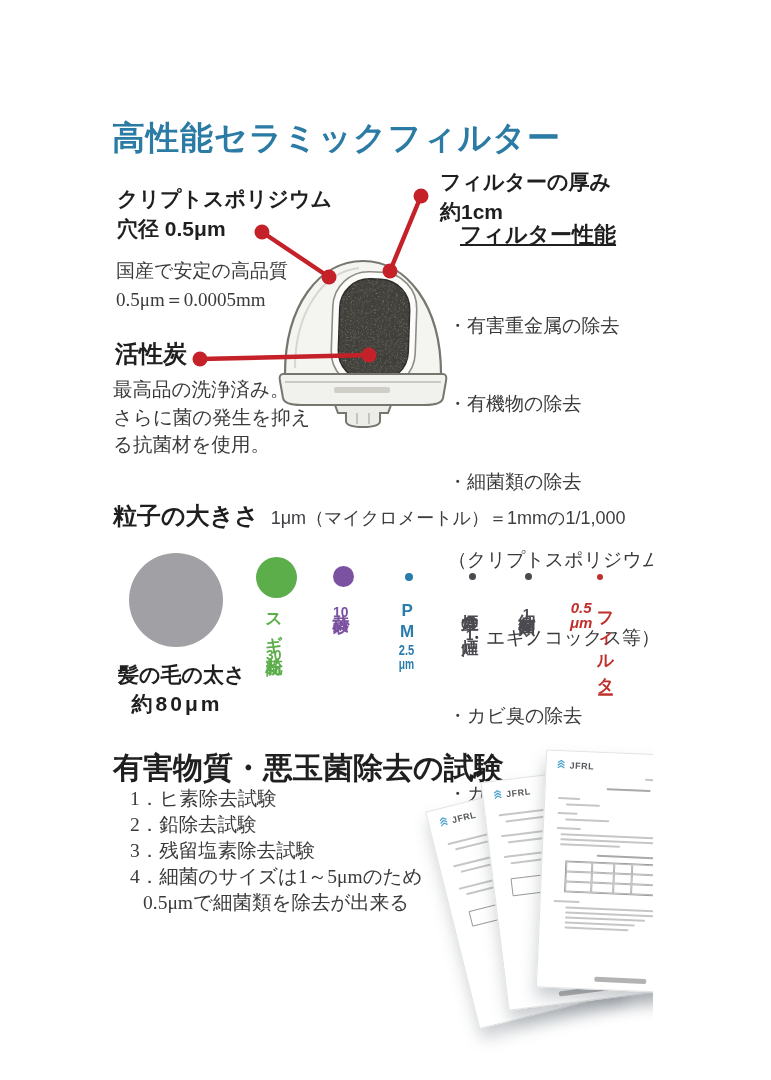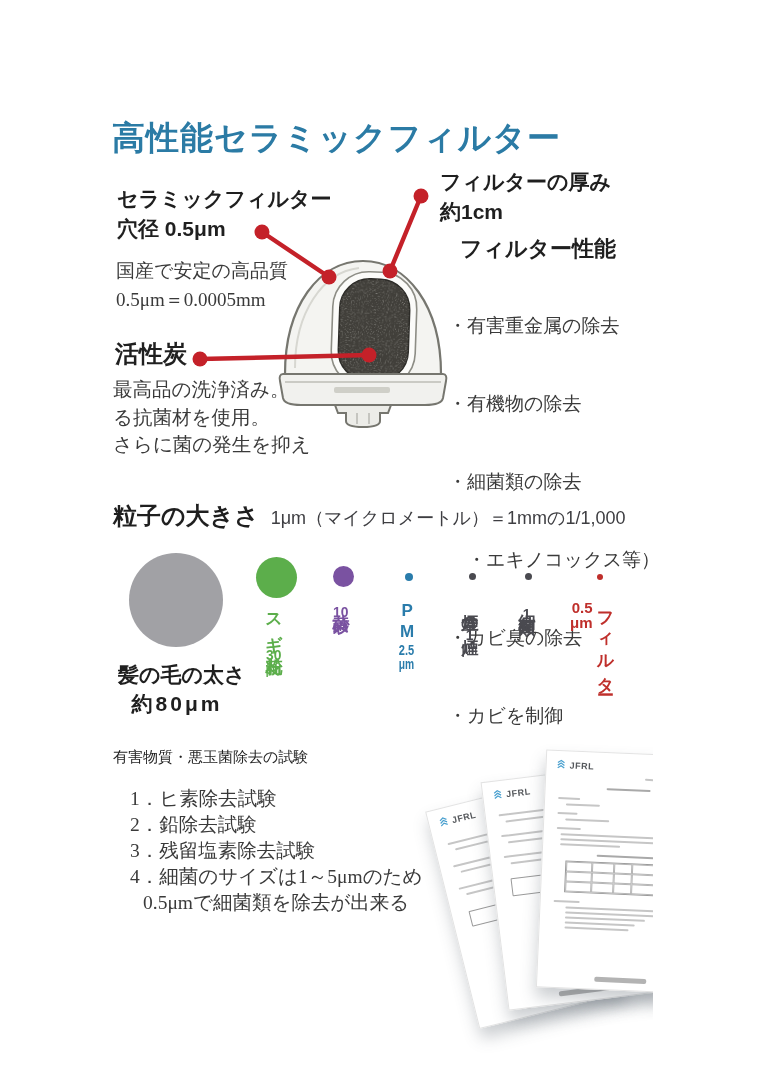--- a/index.html
+++ b/index.html
@@ -27,23 +27,23 @@
   .particle-sub{ font-size:18px; color:#3e3e42; }
   .circle { position:absolute; border-radius:50%; }
   .hair-label { text-align:center; font-weight:bold; font-size:21px; line-height:29px; white-space:nowrap; }
   .hair-label .sp { letter-spacing:3px; }
   .vcol {
     position:absolute; writing-mode:vertical-rl; text-orientation:upright;
     font-weight:bold; font-size:17px; line-height:1.15; letter-spacing:2px;
     white-space:nowrap;
   }
   .vcol .tcy { text-combine-upright:all; font-size:14px; letter-spacing:0; }
-  .numcol { font-weight:bold; font-size:15px; line-height:15px; text-align:right; }
-
-  .tests-h { font-weight:normal; font-size:15px;text-align:right; }
+  .numcol { font-weight:bold; font-size:15px; line-height:15px; text-align:center;font-style:italic; }
+
+  .tests-h { font-weight:bold; font-size:30px;text-align:right; }
   .tests-list { font-size:19.5px; line-height:26px; white-space:nowrap; }
   .tests-list .cont { margin-left:13px; }
   .tests-note { font-size:19px; }
 
   
   .doc-page {
     position:absolute; background:#ffffff; border:1px solid #e3e3e3;
     box-shadow:0 10px 16px rgba(70,80,90,.28);
   }
   .doc-inner { position:relative; width:100%; height:100%; padding:8px 9px; box-sizing:border-box; }
@@ -60,39 +60,39 @@
   .pgnum .bar { width:6px; }
 </style>
 </head>
 <body>
 
 <div class="canvas">
 
   <div class="abs page-title">高性能セラミックフィルター</div>
 
   <div class="abs callout" style="left:117px; top:184px;">
-    <div>セラミックフィルター</div>
+    <div>クリプトスポリジウム</div>
     <div>穴径 0.5μm</div>
   </div>
 
   <div class="abs callout" style="left:440px; top:167px;">
     <div>フィルターの厚み</div>
     <div>約1cm</div>
   </div>
 
   <div class="abs serif quality" style="left:116px; top:256px;">
     <div>国産で安定の高品質</div>
     <div>0.5μm＝0.0005mm</div>
   </div>
 
   <div class="abs carbon-h" style="left:115px; top:338px;">活性炭</div>
   <div class="abs serif carbon-b" style="left:113px; top:376px;">
     <div>最高品の洗浄済み。</div>
+    <div>さらに菌の発生を抑え</div>
     <div>る抗菌材を使用。</div>
-    <div>さらに菌の発生を抑え</div>
   </div>
 
   <svg class="abs" style="left:277px; top:252px;" width="172" height="178" viewBox="0 0 172 178">
     <defs>
       <filter id="speck" x="-5%" y="-5%" width="110%" height="110%">
         <feTurbulence type="fractalNoise" baseFrequency="0.75" numOctaves="2" result="n"></feTurbulence>
         <feColorMatrix in="n" type="matrix" values="0 0 0 0 0.72  0 0 0 0 0.72  0 0 0 0 0.68  0 0 0 1.6 -0.85" result="dots"></feColorMatrix>
         <feComposite in="dots" in2="SourceAlpha" operator="in"></feComposite>
       </filter>
     </defs>
@@ -122,25 +122,26 @@
       <circle cx="329" cy="277" r="7.5" stroke="none"></circle>
       <line x1="421" y1="196" x2="390" y2="271"></line>
       <circle cx="421" cy="196" r="7.5" stroke="none"></circle>
       <circle cx="390" cy="271" r="7.5" stroke="none"></circle>
       <line x1="200" y1="359" x2="369" y2="355"></line>
       <circle cx="200" cy="359" r="7.5" stroke="none"></circle>
       <circle cx="369" cy="355" r="7.5" stroke="none"></circle>
     </g>
   </svg>
 
-  <div class="abs perf-h" style="left:460px; top:234px;">フィルター性能</div>
+  <div class="abs perf-h" style="left:460px; top:220px;text-decoration:underline;">フィルター性能</div>
   <div class="abs serif perf-list" style="left:448px; top:261px;">
     <div>・有害重金属の除去</div>
     <div>・有機物の除去</div>
     <div>・細菌類の除去</div>
+    <div>（クリプトスポリジウム</div>
     <div>　・エキノコックス等）</div>
     <div>・カビ臭の除去</div>
     <div>・カビを制御</div>
   </div>
 
   <div class="abs" style="left:113px; top:500px; display:flex; align-items:baseline; gap:12px;">
     <span class="particle-h">粒子の大きさ</span>
     <span class="particle-sub">1μm（マイクロメートル）＝1mmの1/1,000</span>
   </div>
 

